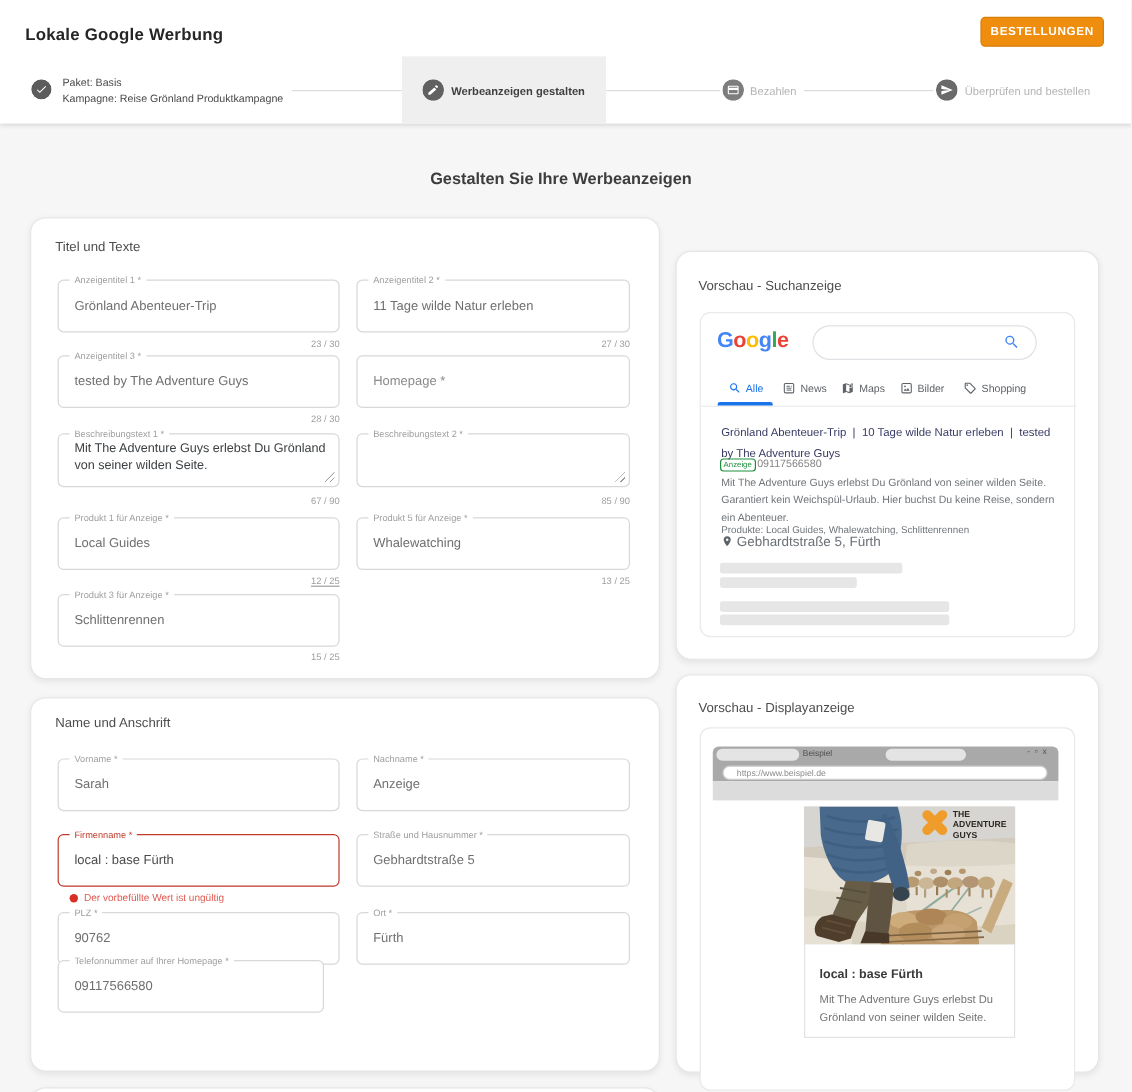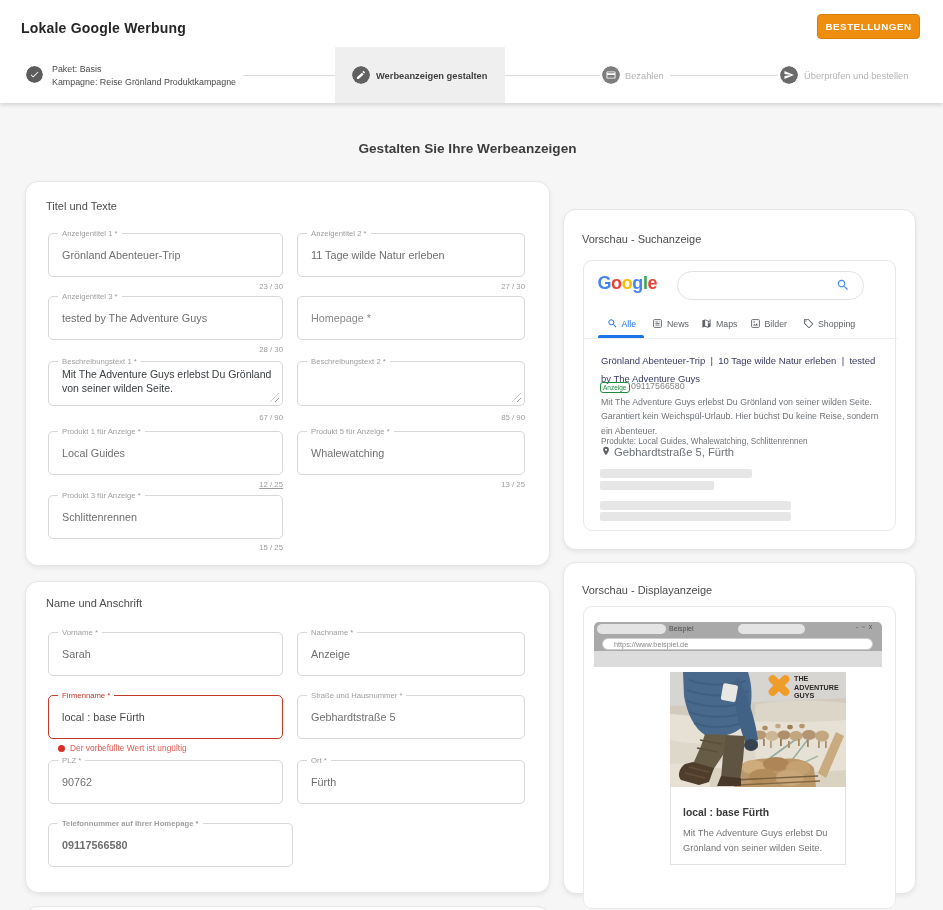--- a/index.html
+++ b/index.html
@@ -157,21 +157,21 @@
     <span class="val">Gebhardtstraße 5</span>
   </div>
   <div class="fld" style="left:48px; top:760px; width:235px; height:44px;">
     <span class="lab">PLZ *</span>
     <span class="val">90762</span>
   </div>
   <div class="fld" style="left:297px; top:760px; width:228px; height:44px;">
     <span class="lab">Ort *</span>
     <span class="val">Fürth</span>
   </div>
-  <div class="fld" style="left:48px; top:823px; width:245px; height:44px;font-weight:bold;">
+  <div class="fld" style="left:48px; top:800px; width:222px; height:44px;">
     <span class="lab">Telefonnummer auf Ihrer Homepage *</span>
     <span class="val">09117566580</span>
   </div>
 
   <div class="card" style="left:25px; top:906px; width:525px; height:30px;"></div>
 
   <div class="card" style="left:563px; top:209px; width:353px; height:341px;"></div>
   <div class="seclab" style="left:582px; top:233px;">Vorschau - Suchanzeige</div>
   <div class="gcard" id="searchprev" style="left:583px; top:260px; width:313px; height:271px;">
 

